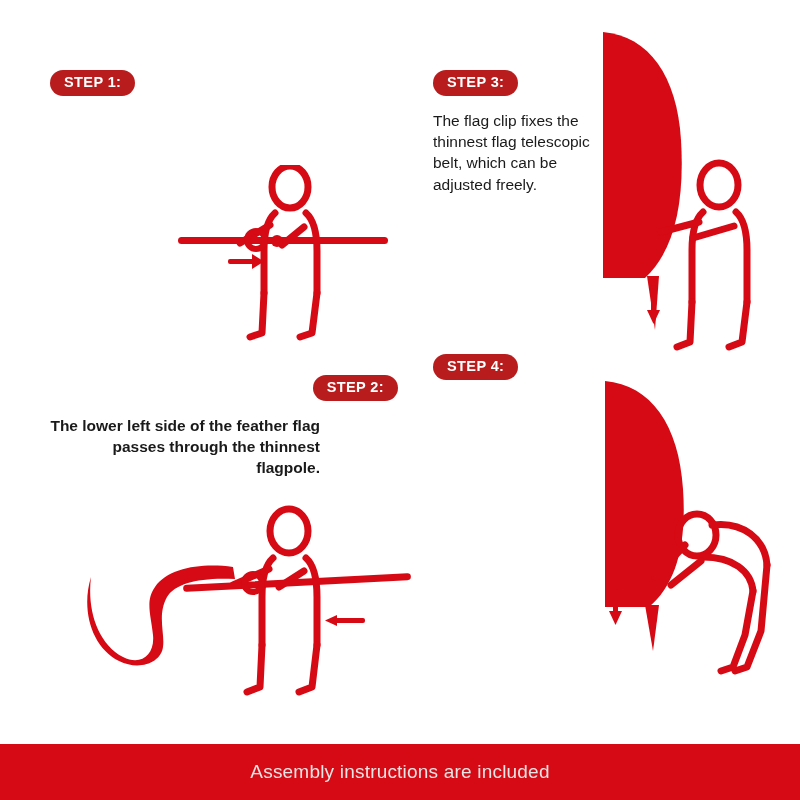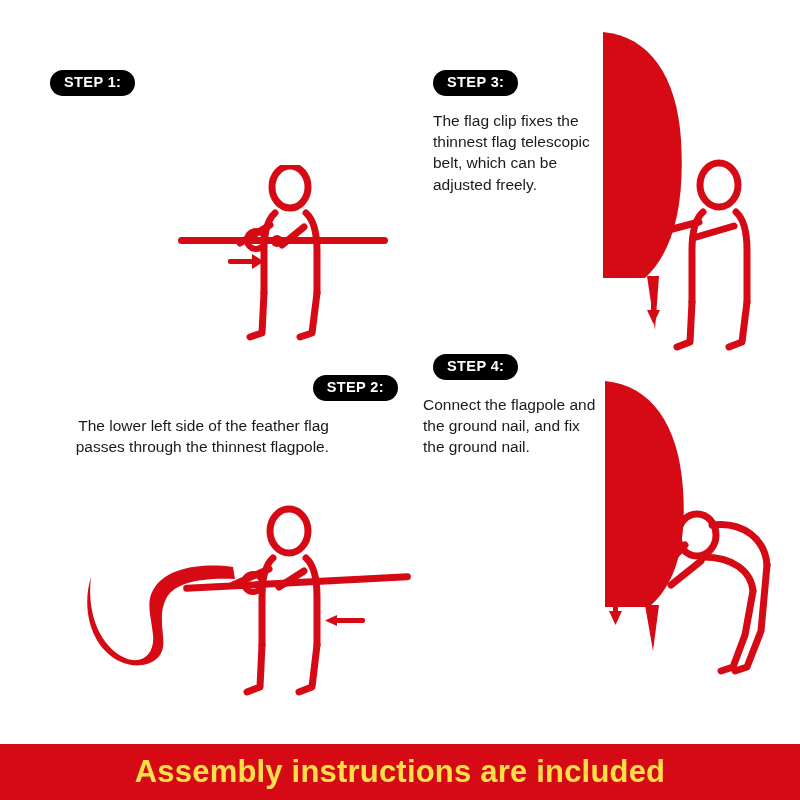--- a/index.html
+++ b/index.html
@@ -25,21 +25,21 @@
     width: 370px;
     height: 330px;
   }
   .panel-1 { left: 28px;  top: 70px; }
   .panel-2 { left: 28px;  top: 375px; text-align: right; }
   .panel-3 { left: 405px; top: 70px; }
   .panel-4 { left: 405px; top: 354px; }
 
   .step-badge {
     display: inline-block;
-    background: #000000;
+    background: #b91c1c;
     color: #ffffff;
     font-size: 14.5px;
     font-weight: bold;
     letter-spacing: 0.4px;
     padding: 5px 14px 6px 14px;
     border-radius: 13px;
     line-height: 1;
   }
   .panel-1 .step-badge,
   .panel-2 .step-badge { margin-left: 22px; }
@@ -47,21 +47,21 @@
   .panel-4 .step-badge { margin-left: 28px; }
 
   .step-text {
     margin-top: 14px;
     color: #1a1a1a;
     font-size: 15.5px;
     line-height: 1.38;
     font-weight: 500;
   }
   .panel-1 .step-text { margin-left: 22px; width: 250px; }
-  .panel-2 .step-text { margin-left: 31px; width: 270px; }
+  .panel-2 .step-text { margin-left: 22px; width: 270px; font-weight: bold; }
   .panel-3 .step-text { margin-left: 28px; width: 160px; }
   .panel-4 .step-text { margin-left: 18px; width: 180px; }
 
   .art {
     position: absolute;
   }
   .art-1 { left: 150px; top: 95px;  }
   .art-2 { left: 55px;  top: 130px; }
   .art-3 { left: 180px; top: -40px; }
   .art-4 { left: 180px; top: 25px;  }
@@ -71,23 +71,23 @@
     left: 0;
     bottom: 0;
     width: 800px;
     height: 56px;
     background: #d60a14;
     display: flex;
     align-items: center;
     justify-content: center;
   }
   .footer-banner .footer-text {
-    color: #fde047;
-    font-size: 31px;
-    font-weight: bold;
+    color: #e5e5e5;
+    font-size: 19px;
+    font-weight: normal;
     letter-spacing: 0.2px;
   }
 </style>
 </head>
 <body>
 
 <div class="instruction-sheet">
 
   <div class="step-panel panel-1">
     <div class="step-badge">STEP 1:</div>
@@ -179,21 +179,20 @@
 
           <path d="M114 192 L76 202"></path>
           <path d="M149 196 L108 208"></path>
         </g>
       </svg>
     </div>
   </div>
 
   <div class="step-panel panel-4">
     <div class="step-badge">STEP 4:</div>
-    <div class="step-text">Connect the flagpole and the ground nail, and fix the ground nail.</div>
     <div class="art art-4">
       <svg width="210" height="310" viewBox="0 0 210 310" xmlns="http://www.w3.org/2000/svg">
 
         <path d="M20 2 C66 6 94 46 98 110 C102 168 90 206 64 228 L20 228 Z" fill="#d60a14"></path>
 
         <path d="M60 226 L68 272 L74 226 Z" fill="#d60a14"></path>
 
         <g fill="#d60a14">
           <rect x="28" y="210" width="5" height="26" rx="2"></rect>
           <path d="M24 232 L30.5 246 L37 232 Z"></path>

